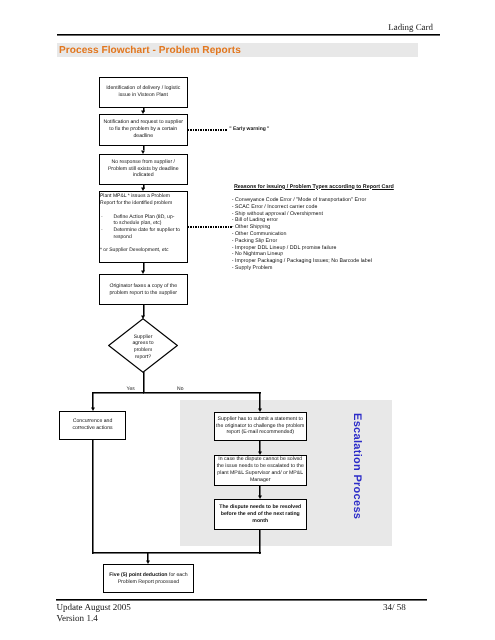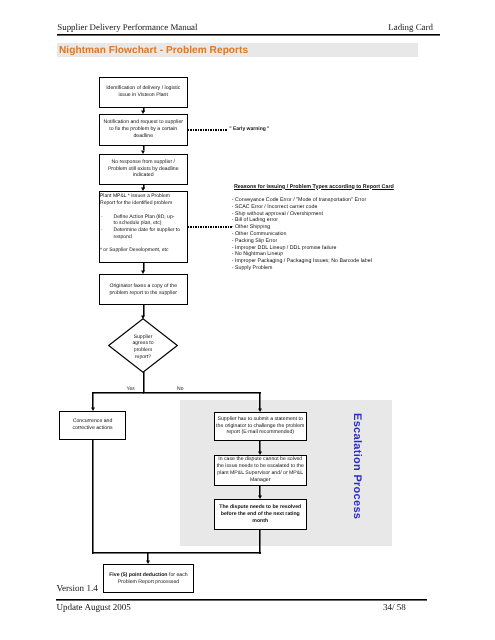--- a/index.html
+++ b/index.html
@@ -51,26 +51,25 @@
   #reasons li{font-size:5.3px;line-height:6.79px;color:#111;white-space:nowrap;}
   #reasons ul{margin-top:6.4px;margin-left:-2.3px;}
 
   .ew{position:absolute;font-size:5px;font-weight:bold;color:#111;white-space:nowrap;line-height:6px;}
 </style>
 </head>
 <body>
 
 <div id="page">
 
-  <div class="hdr-text" style="left:57.3px;top:22.3px;">Supplier Delivery Performance Manual</div>
   <div class="hdr-text" style="left:388.3px;top:22.3px;">Lading Card</div>
   <div class="rule" style="left:57px;top:33.6px;width:383.2px;"></div>
 
   <div id="band" style="left:57px;top:43.3px;width:361.2px;height:14.2px;"></div>
-  <div id="band-label" style="left:59px;top:45px;">Nightman Flowchart - Problem Reports</div>
+  <div id="band-label" style="left:59px;top:45px;">Process Flowchart - Problem Reports</div>
 
   <div class="box" style="left:99px;top:76.5px;width:88.5px;height:31px;">
     <div class="t">Identification of delivery / logistic
 issue in Visteon Plant</div>
   </div>
   <div class="vl" style="left:142.8px;top:107px;height:4.5px;"></div>
   <div class="arrow" style="left:140.45px;top:108.00px;">
       <svg width="6" height="6" viewBox="0 0 6 6">
         <polygon points="1.05,2.4 4.95,2.4 3,6" fill="#000"></polygon>
       </svg>
@@ -227,16 +226,16 @@
         <li>-  Packing Slip Error</li>
         <li>-  Improper DDL Lineup / DDL promise failure</li>
         <li>-  No Nightman Lineup</li>
         <li>-  Improper Packaging / Packaging Issues; No Barcode label</li>
         <li>-  Supply Problem</li>
       </ul>
   </div>
 
   <div class="rule" style="left:56.2px;top:598.9px;width:370.8px;"></div>
   <div class="ftr-text" style="left:56.5px;top:601.6px;">Update August 2005</div>
-  <div class="ftr-text" style="left:56.5px;top:583px;">Version 1.4</div>
+  <div class="ftr-text" style="left:56.5px;top:613px;">Version 1.4</div>
   <div class="ftr-text" style="left:383px;top:601.6px;">34/ 58</div>
 
 </div>
 
 </body></html>

